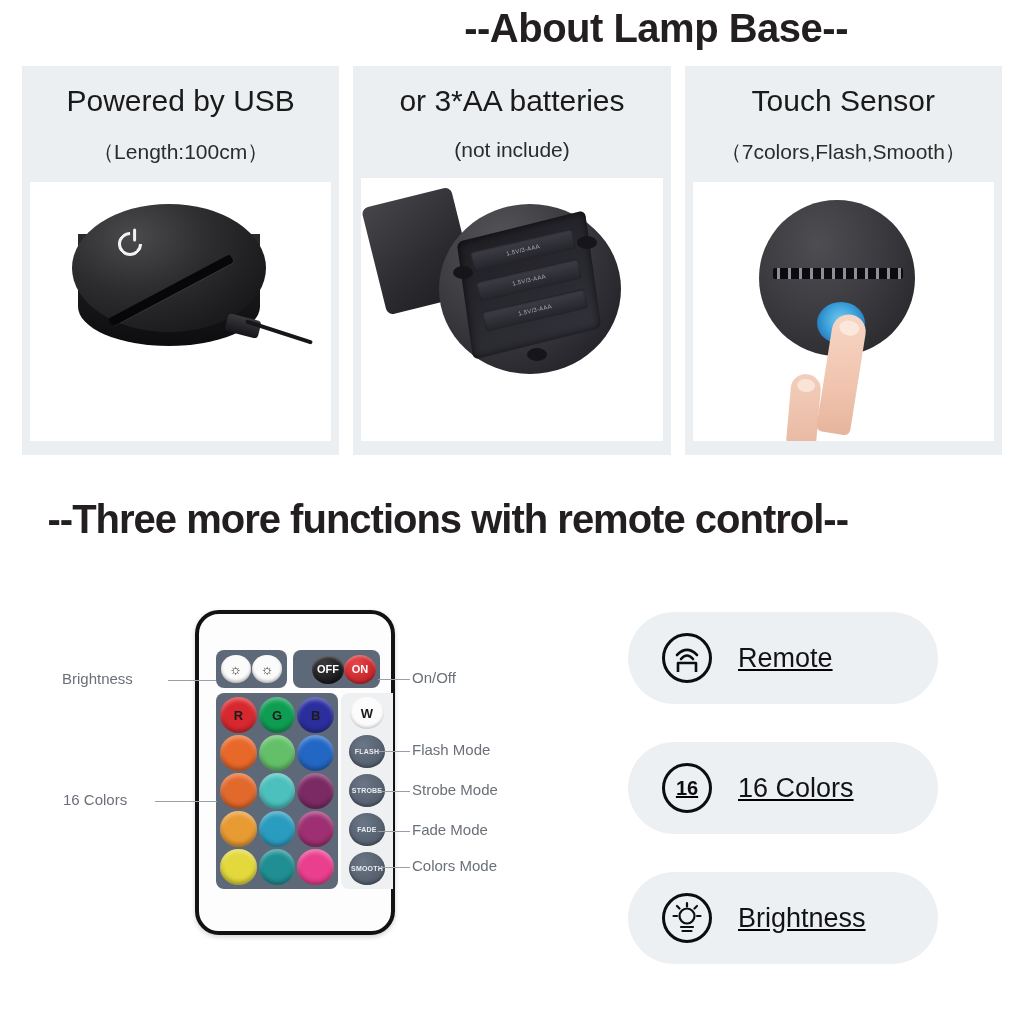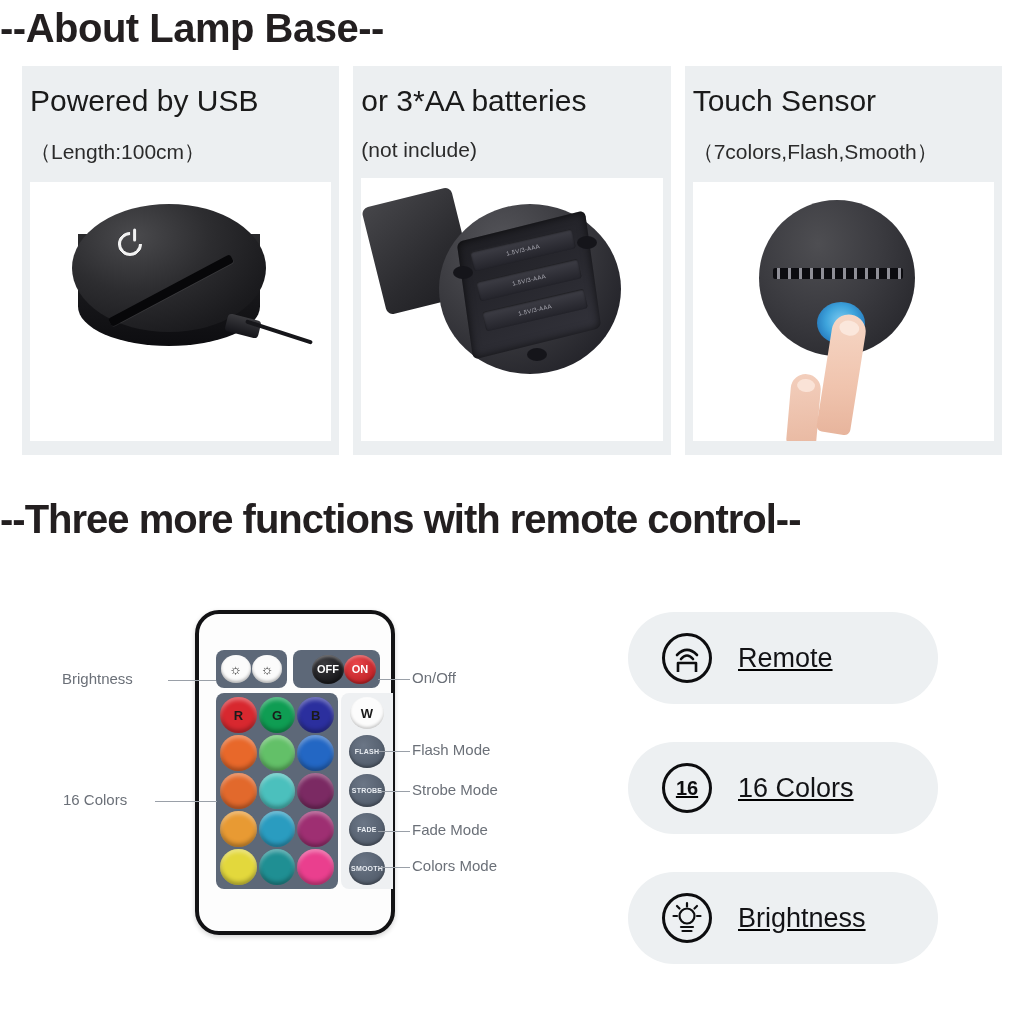--- a/index.html
+++ b/index.html
@@ -12,21 +12,21 @@
   #page {
     position: relative;
     width: 1024px; height: 1024px;
     background: #ffffff;
   }
 
   
   .main-title {
     position: absolute;
     left: 0; width: 848px;
-    text-align: left;
+    text-align: right;
     color: #231f20;
     font-weight: 700;
     letter-spacing: -0.5px;
     white-space: nowrap;
   }
   #title-about { top: 6px; font-size: 40px; }
   #title-remote { top: 497px; font-size: 40px; letter-spacing: -1px; }
 
   
   .panels {
@@ -34,20 +34,21 @@
     top: 66px; left: 22px;
     width: 980px; height: 389px;
     display: flex;
     gap: 14px;
   }
   .panel {
     flex: 1 1 0;
     background: #eceff1;
     display: flex;
     flex-direction: column;
+    align-items: center;
     padding: 18px 8px 14px 8px;
   }
   .panel-title {
     font-size: 30px;
     color: #1a1a1a;
     font-weight: 400;
     white-space: nowrap;
     line-height: 1.15;
   }
   .panel-sub {

